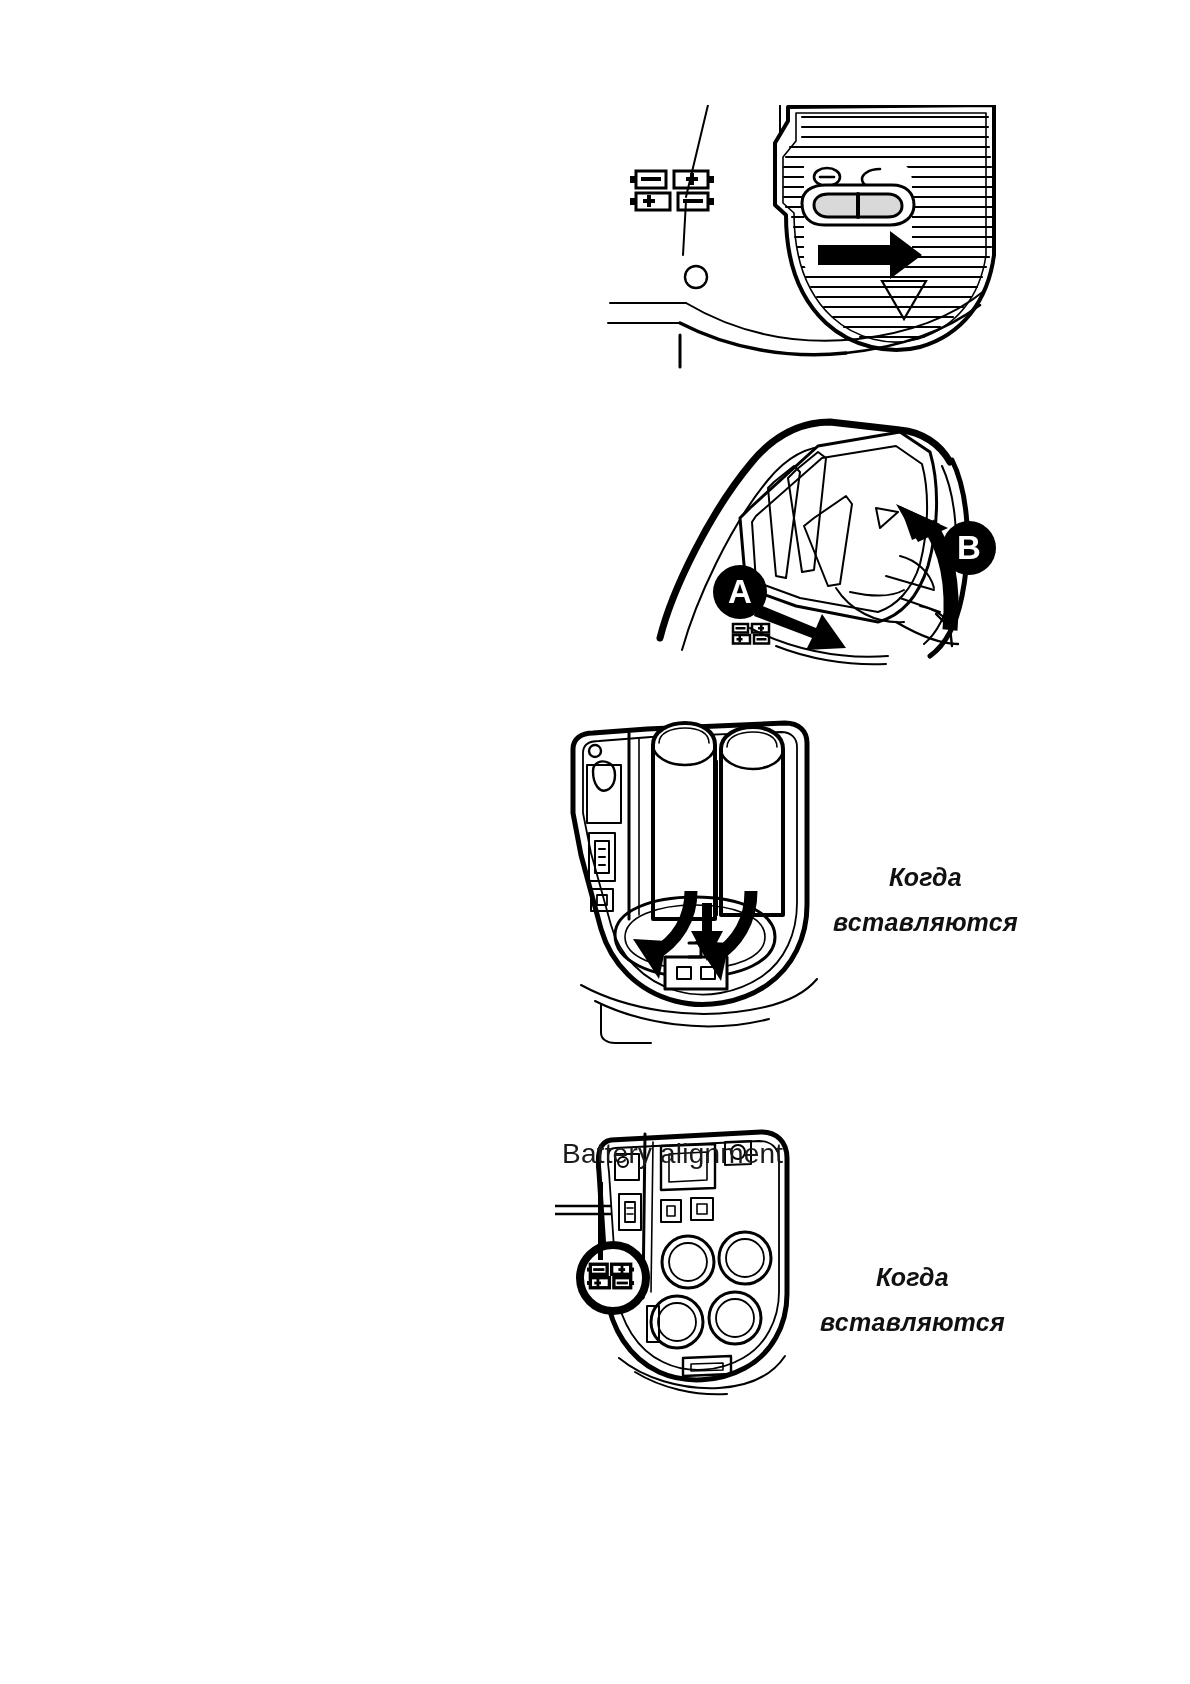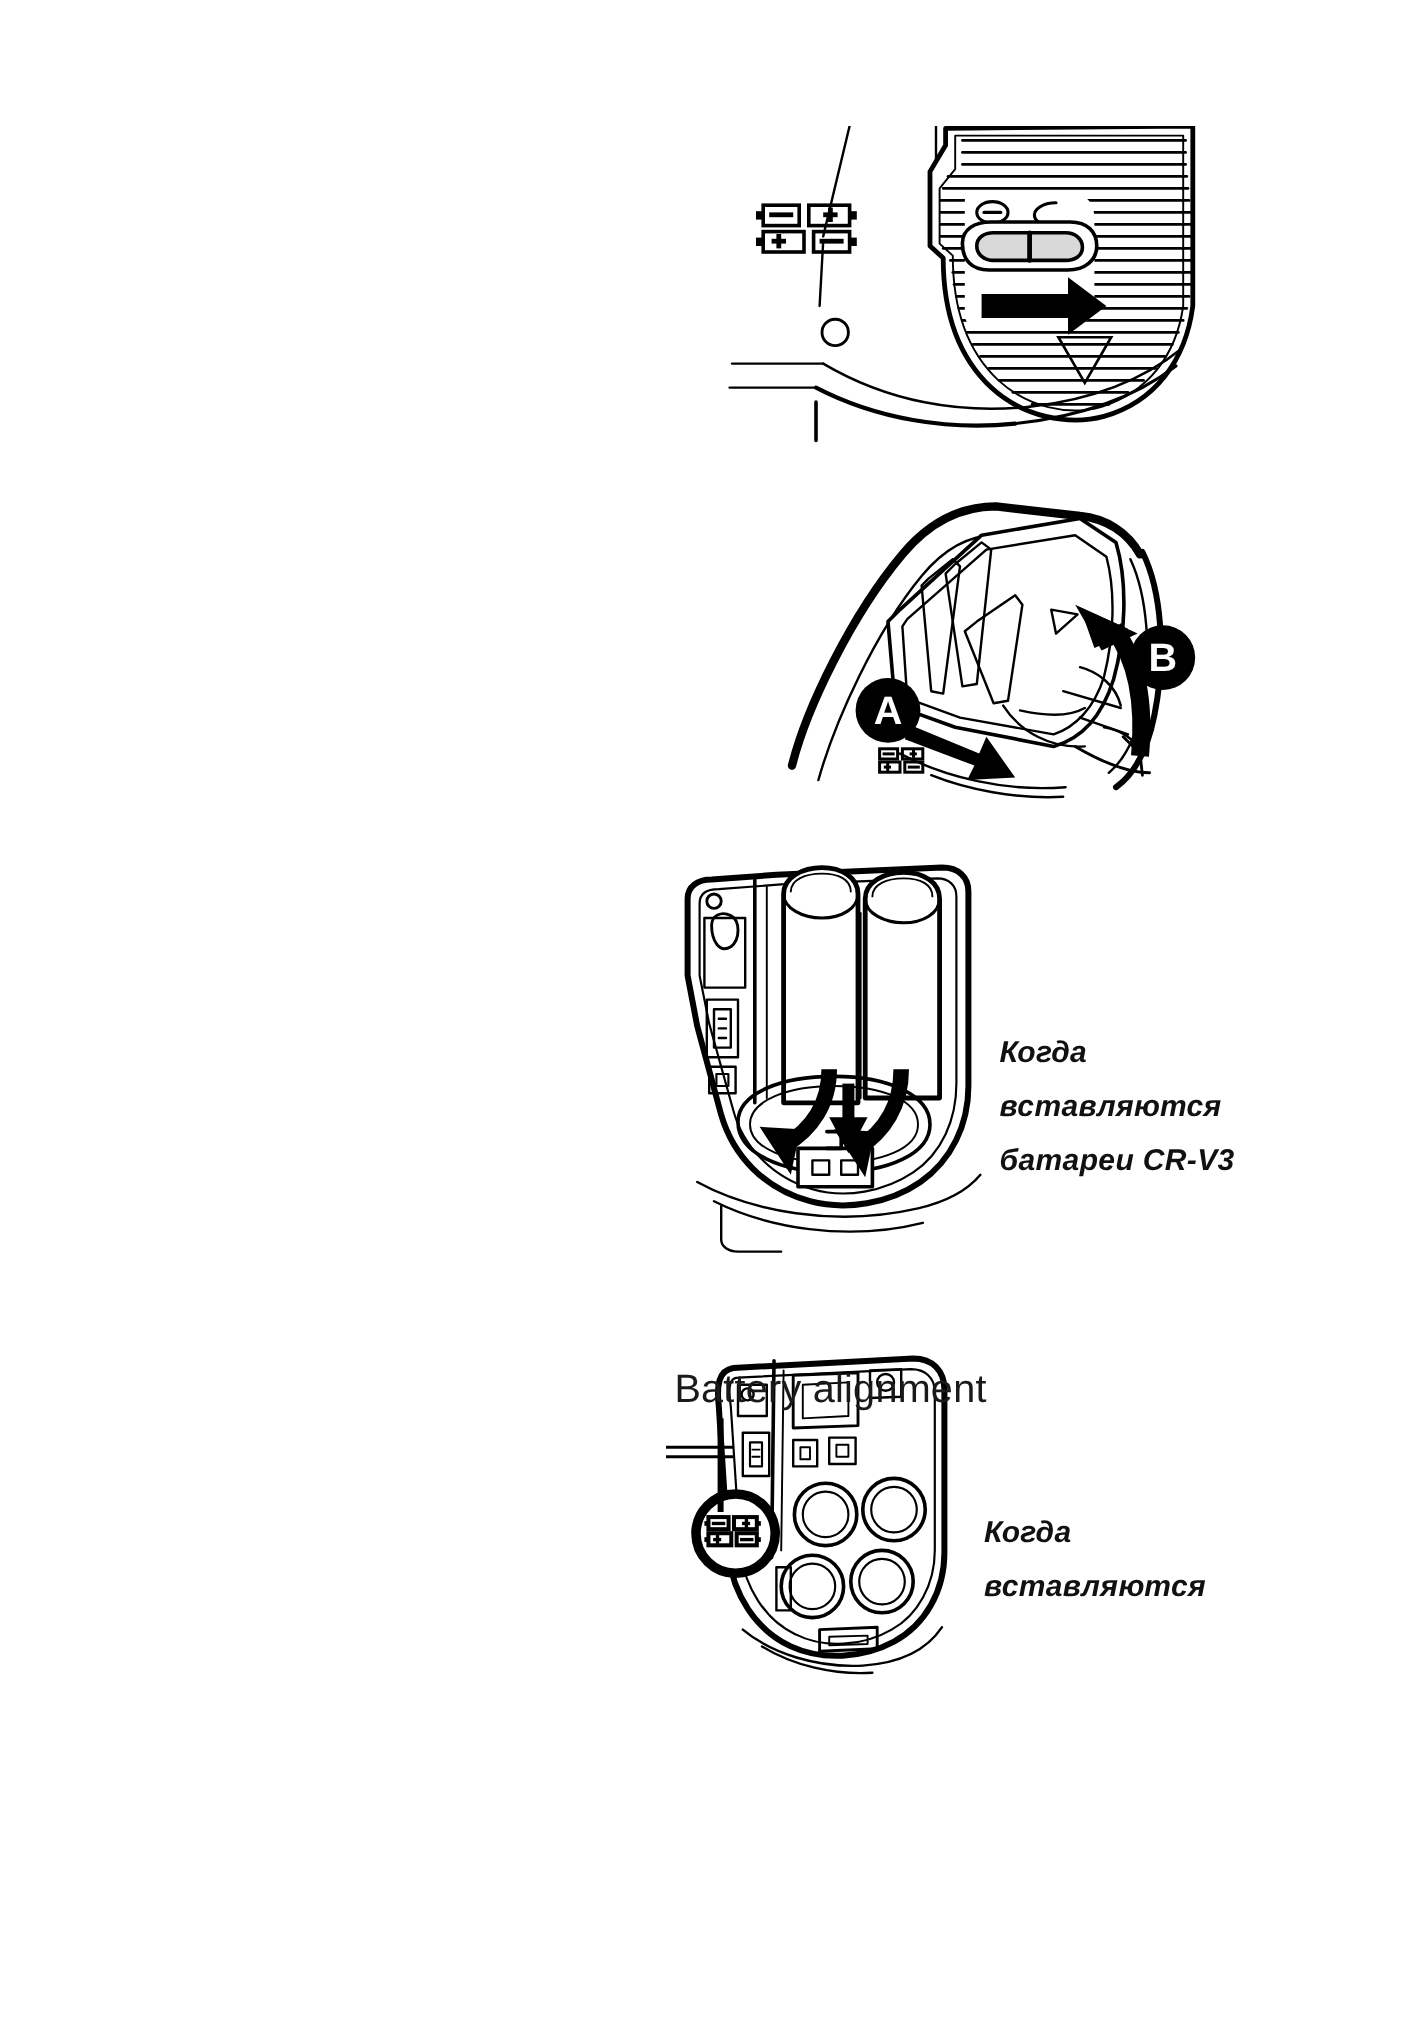--- a/index.html
+++ b/index.html
@@ -43,28 +43,28 @@
     font-weight: bold;
     font-style: italic;
     font-size: 25px;
     line-height: 45px;
     color: #111111;
     letter-spacing: 0.3px;
     white-space: nowrap;
   }
   #callout-crv3 { left: 833px; top: 855px; }
   #callout-aa   { left: 820px; top: 1255px; }
-  .callout div { display: block; }
+  .callout div { display: block; text-align: center; }
 
   .alignment-label {
     position: absolute;
     left: 562px;
     top: 1138px;
     font-family: "Liberation Sans", sans-serif;
-    font-size: 33px;
+    font-size: 28px;
     font-weight: normal;
     color: #1a1a1a;
     white-space: nowrap;
     letter-spacing: 0.2px;
   }
 
   
   #alignment-leader {
     position: absolute;
     left: 598px;
@@ -407,21 +407,20 @@
     </svg>
   </div>
 
   <div id="alignment-leader"></div>
 
   <div class="alignment-label">Battery alignment</div>
 
   <div class="callout" id="callout-crv3">
     <div>Когда</div>
     <div>вставляются</div>
-    <div>батареи CR-V3</div>
   </div>
 
   <div class="callout" id="callout-aa">
     <div>Когда</div>
     <div>вставляются</div>
   </div>
 
 </div>
 
 </body></html>

